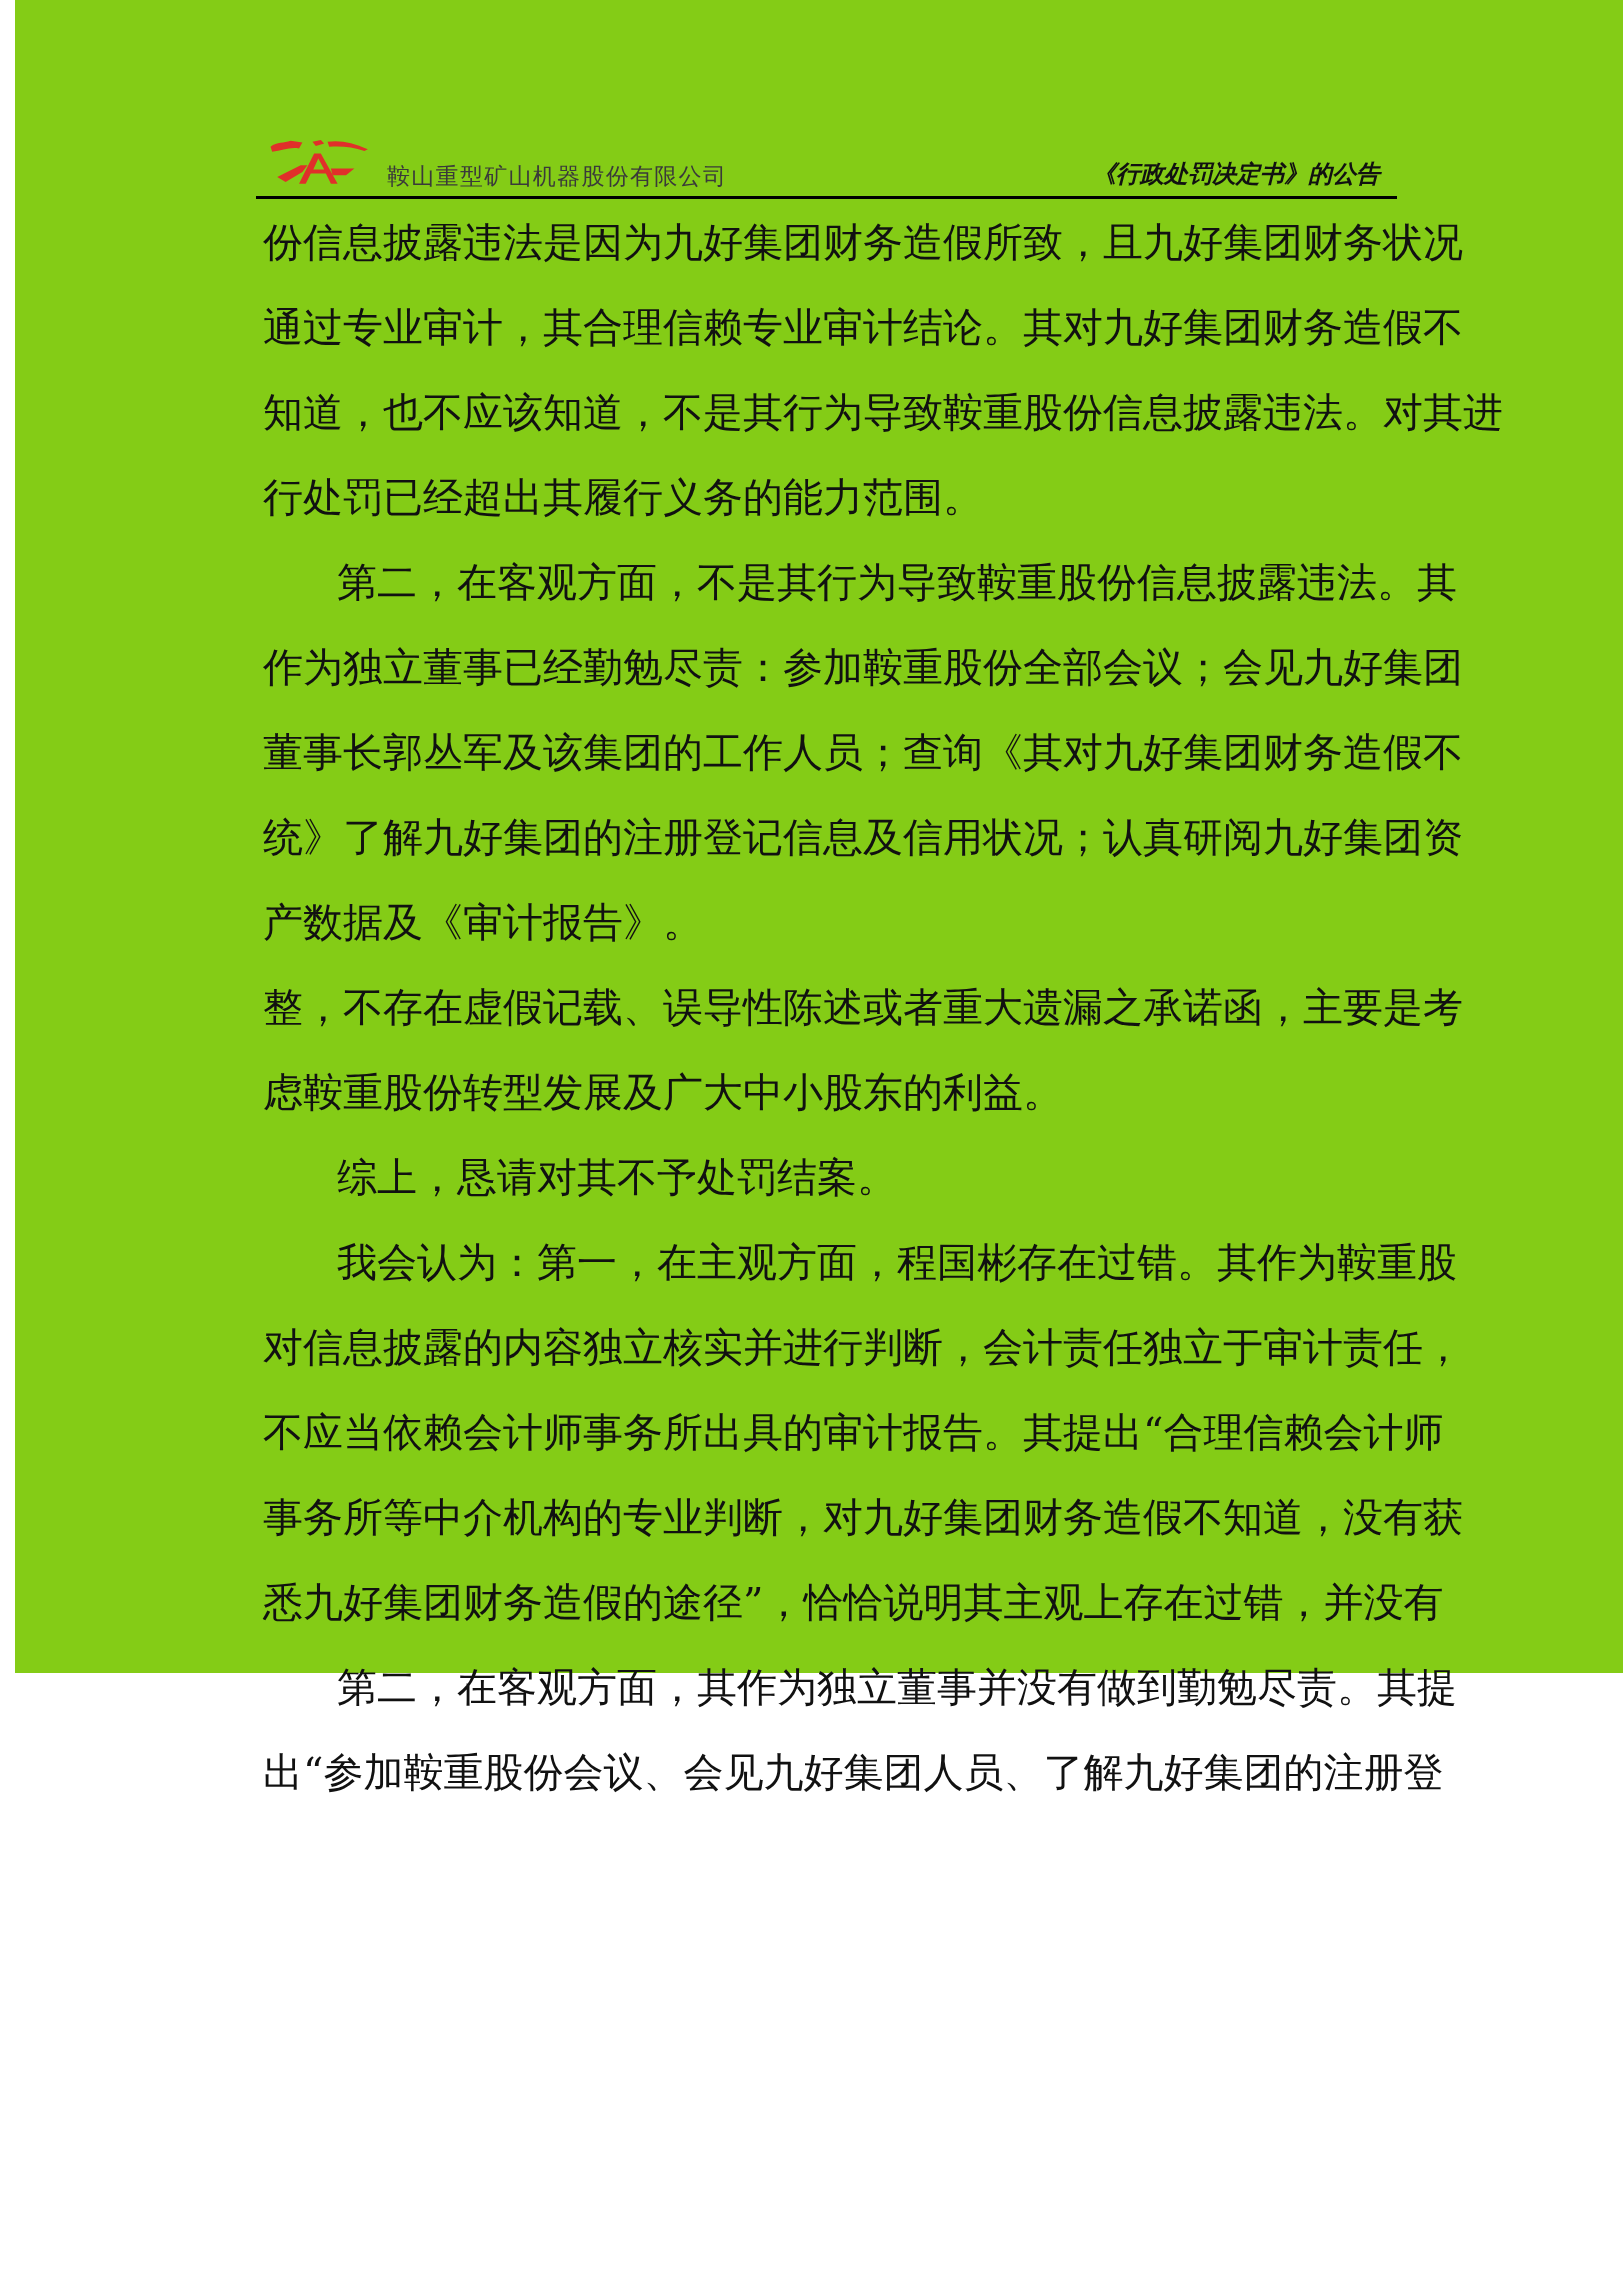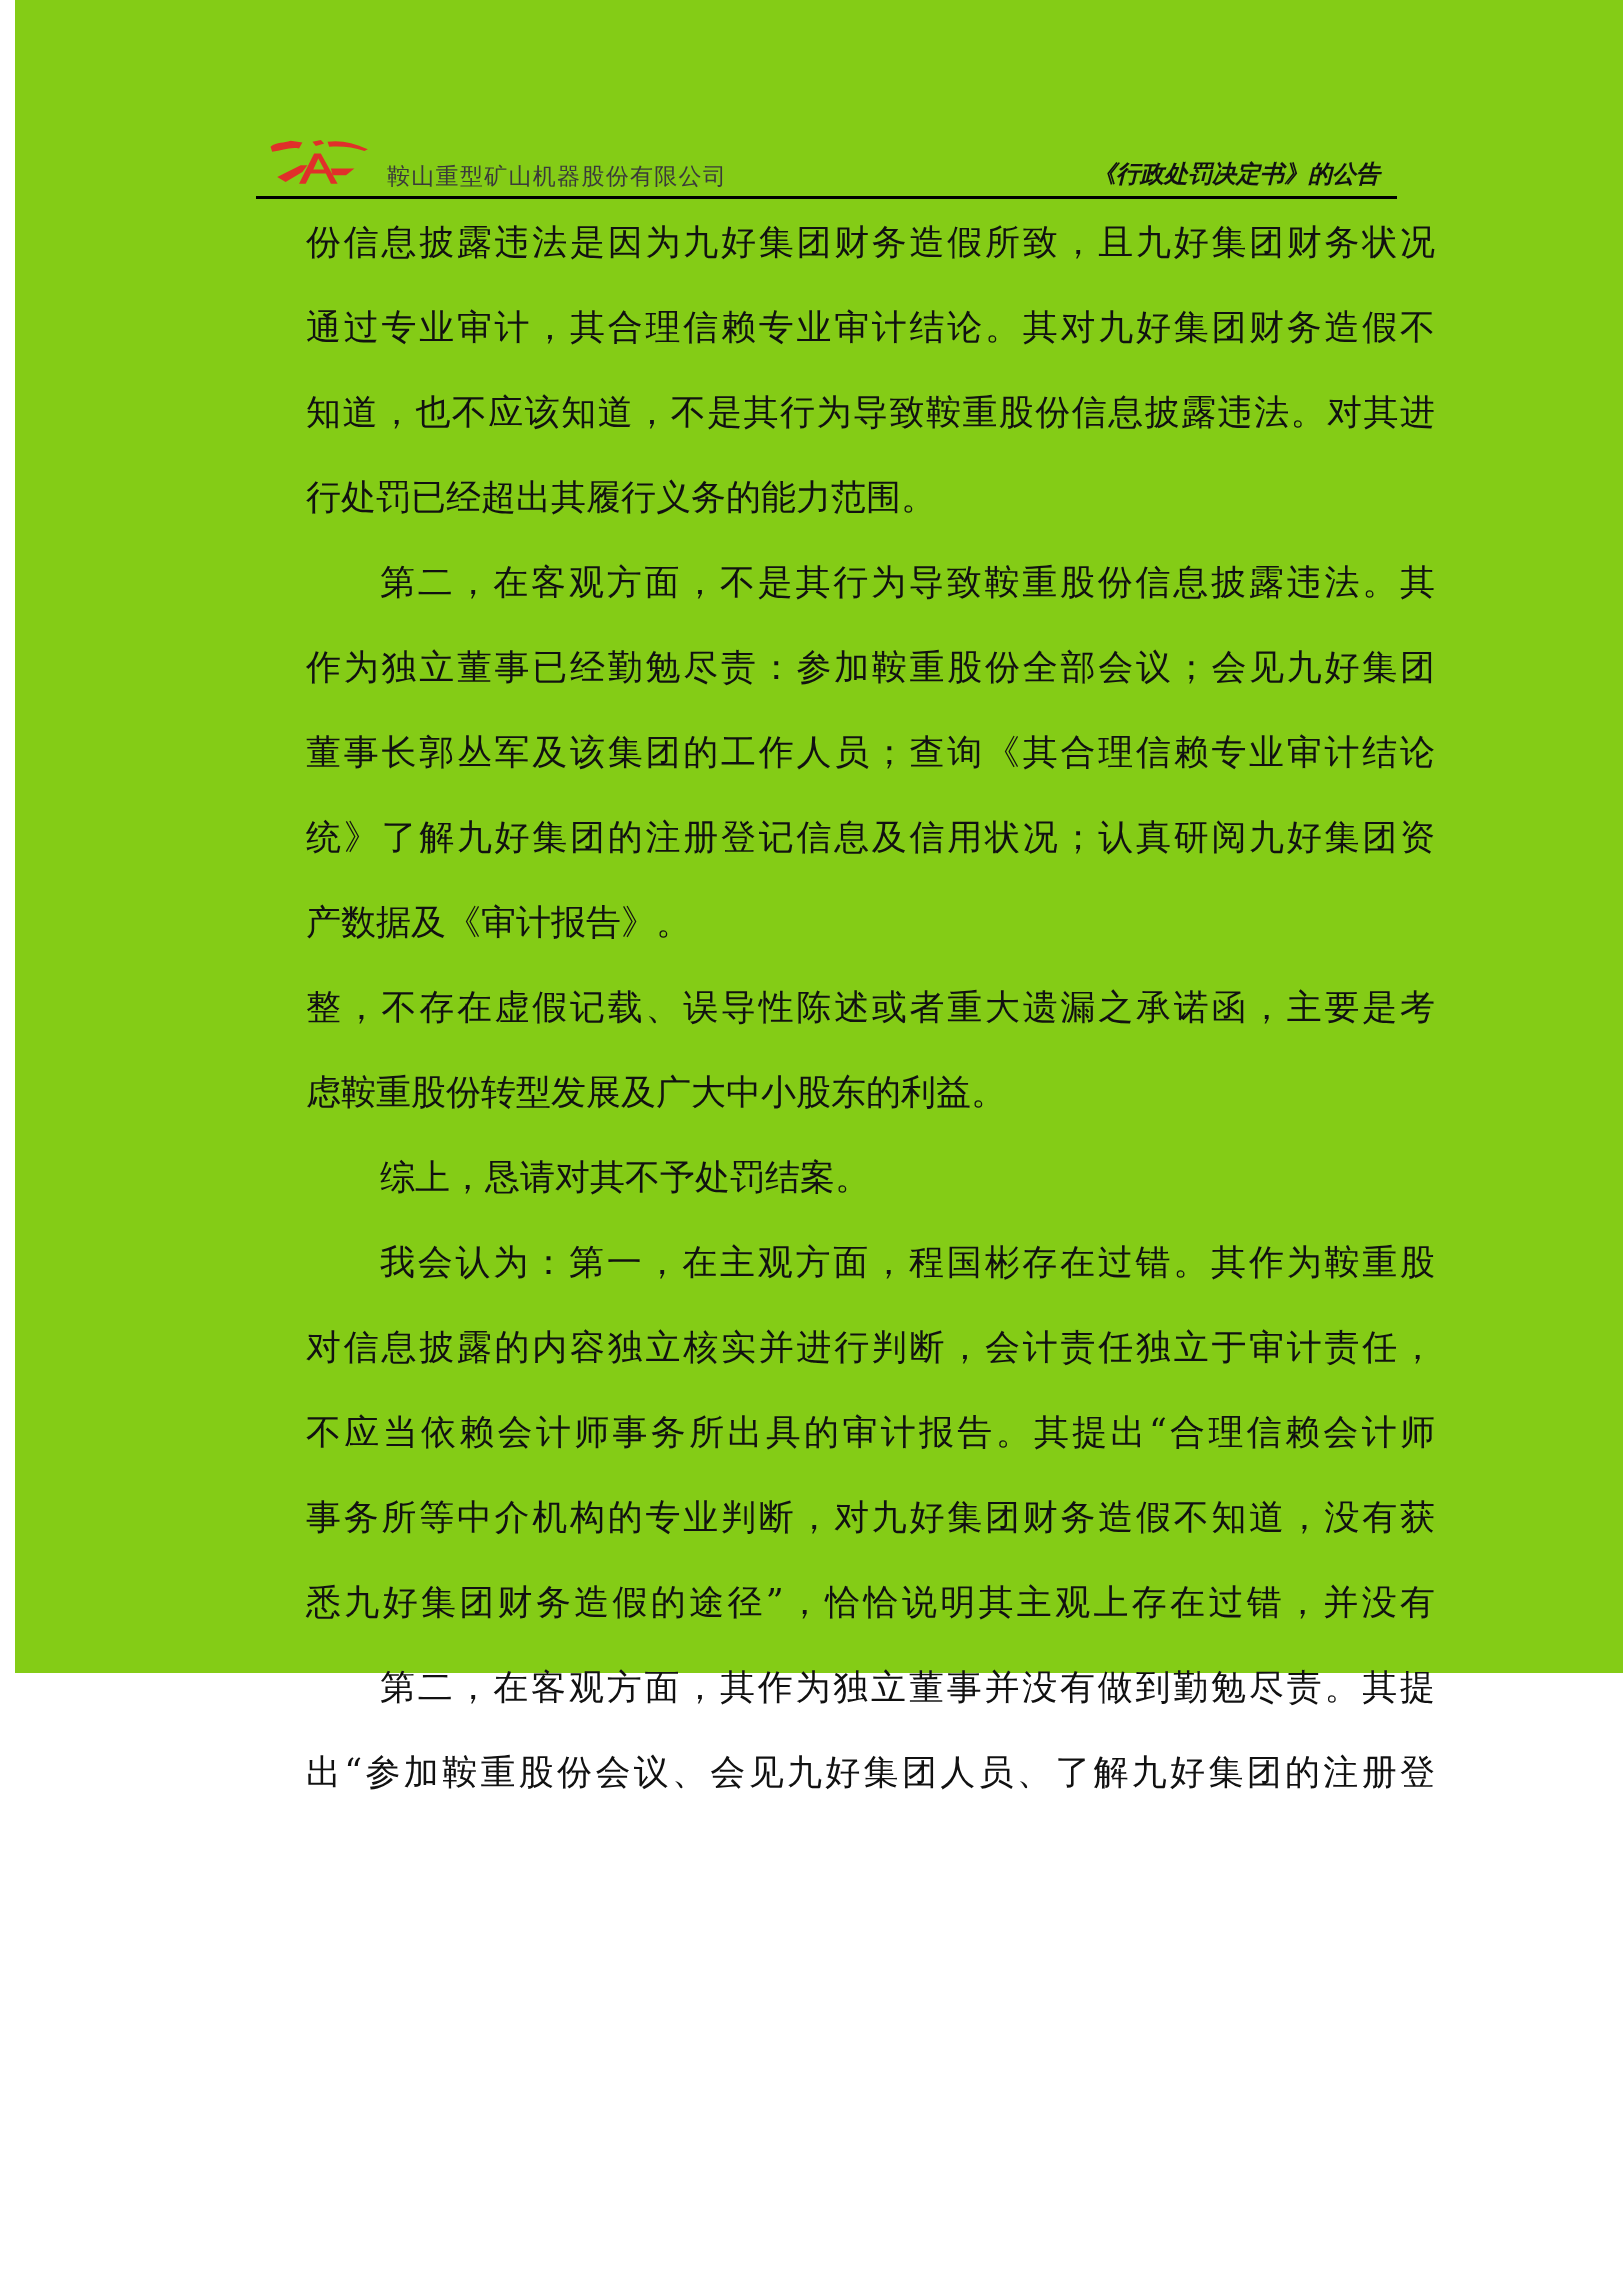--- a/index.html
+++ b/index.html
@@ -16,21 +16,21 @@
     position: absolute; right: 258px; top: 159px;
     font-family: "DejaVu Sans", "Liberation Sans", sans-serif;
     font-size: 24px; line-height: 30px; color: #111; font-weight: bold;
     white-space: nowrap;
     font-style: italic;
   }
   .header-rule { position: absolute; left: 241px; top: 196px; width: 1141px; height: 2.5px; background: #000; }
   .body-text {
     position: absolute; left: 248px; top: 218px; width: 1129px;
     font-family: "DejaVu Serif", "Liberation Serif", serif;
-    font-size: 35px; color: #111; margin-left: 43px;
+    font-size: 40px; color: #111;
   }
   .line {
     height: 85px; line-height: 49px; white-space: nowrap;
     text-align: justify; text-align-last: justify; letter-spacing: 0;
   }
   .line.indent { padding-left: 74px; }
   .line.last { text-align-last: left; }
 </style>
 </head>
 <body>
@@ -52,21 +52,21 @@
   <div class="doc-title">《行政处罚决定书》的公告</div>
   <div class="header-rule"></div>
 
   <div class="body-text">
     <div class="line">份信息披露违法是因为九好集团财务造假所致，且九好集团财务状况</div>
     <div class="line">通过专业审计，其合理信赖专业审计结论。其对九好集团财务造假不</div>
     <div class="line">知道，也不应该知道，不是其行为导致鞍重股份信息披露违法。对其进</div>
     <div class="line last">行处罚已经超出其履行义务的能力范围。</div>
     <div class="line indent">第二，在客观方面，不是其行为导致鞍重股份信息披露违法。其</div>
     <div class="line">作为独立董事已经勤勉尽责：参加鞍重股份全部会议；会见九好集团</div>
-    <div class="line">董事长郭丛军及该集团的工作人员；查询《其合理信赖专业审计结论</div>
+    <div class="line">董事长郭丛军及该集团的工作人员；查询《其对九好集团财务造假不</div>
     <div class="line">统》了解九好集团的注册登记信息及信用状况；认真研阅九好集团资</div>
     <div class="line last">产数据及《审计报告》。</div>
     <div class="line">整，不存在虚假记载、误导性陈述或者重大遗漏之承诺函，主要是考</div>
     <div class="line last">虑鞍重股份转型发展及广大中小股东的利益。</div>
     <div class="line indent last">综上，恳请对其不予处罚结案。</div>
     <div class="line indent">我会认为：第一，在主观方面，程国彬存在过错。其作为鞍重股</div>
     <div class="line">对信息披露的内容独立核实并进行判断，会计责任独立于审计责任，</div>
     <div class="line">不应当依赖会计师事务所出具的审计报告。其提出“合理信赖会计师</div>
     <div class="line">事务所等中介机构的专业判断，对九好集团财务造假不知道，没有获</div>
     <div class="line">悉九好集团财务造假的途径”，恰恰说明其主观上存在过错，并没有</div>

